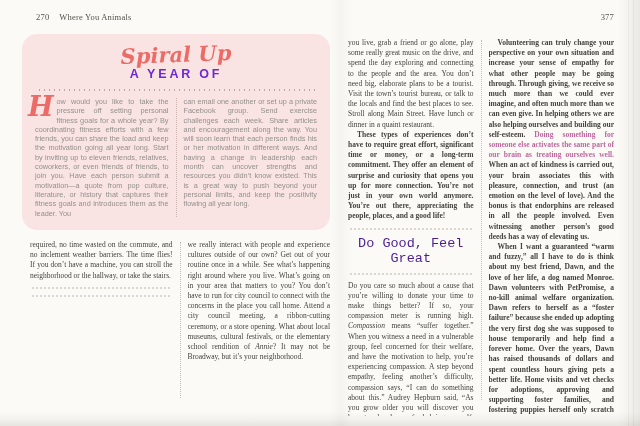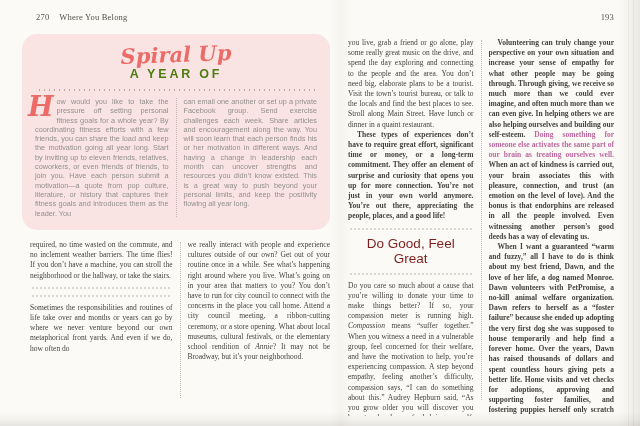--- a/index.html
+++ b/index.html
@@ -22,21 +22,21 @@
   .running-head{position:absolute;top:12px;font-size:8.5px;color:#56534e;letter-spacing:0.2px;display:flex;gap:10px;}
   .rh-left{left:8px;}
   .rh-right{right:2px;}
 
   
   .challenge-box{position:absolute;top:34px;left:-6px;width:308px;height:196px;background:#f9e4e3;
     border-radius:15px;padding:9px 13px 0 13px;box-sizing:border-box;overflow:hidden;}
   .box-script{text-align:center;font-family:"DejaVu Serif", serif;font-style:italic;font-weight:bold;
     font-size:21px;line-height:24px;color:#ec6b67;transform:rotate(-2deg);}
   .box-title{text-align:center;font-family:"Liberation Sans", sans-serif;font-weight:bold;
-    font-size:12.5px;line-height:15px;letter-spacing:2.8px;color:#4d7c0f;}
+    font-size:12.5px;line-height:15px;letter-spacing:2.8px;color:#6d28d9;}
   .box-rule{height:2px;margin:7px 2px 6px 2px;
     background-image:radial-gradient(circle, #b9a8a3 0.7px, transparent 0.9px);background-size:5px 2px;}
   .box-cols{display:flex;margin-top:2px;}
   .box-col{flex:1;font-family:"Liberation Sans", sans-serif;font-size:7.3px;line-height:9.3px;
     color:#93908c;text-align:justify;}
   .box-vrule{width:0;border-left:1px dotted #cbb5b1;margin:1px 7px;}
   .dropcap{float:left;font-family:"DejaVu Serif", serif;font-style:italic;font-weight:bold;
     font-size:27px;line-height:20px;color:#ec6b67;margin:0 3px 0 -7px;}
 
   
@@ -46,62 +46,61 @@
   .col{flex:1;overflow:hidden;}
   .vrule{width:0;border-left:1px dotted #c4bdb4;margin:2px 7px 16px 7px;}
 
   p{margin:0;font-size:7.5px;line-height:10.2px;color:#45433f;text-align:justify;}
   p.ind{text-indent:9px;font-weight:bold;}
   .it{font-style:italic;}
   .hl{color:#bc689e;}
 
   .sec-rule{height:2px;margin:6px 1px;
     background-image:radial-gradient(circle, #b4ada4 0.6px, transparent 0.8px);background-size:4px 2px;}
-  .sec-heading{font-family:Liberation Sans, sans-serif;font-size:13.5px;line-height:15.5px;
-    color:#7f1d1d;text-align:center;margin:2px 8px;}
+  .sec-heading{font-family:Liberation Mono, monospace;font-size:13.5px;line-height:15.5px;
+    color:#4c1d95;text-align:center;margin:2px 8px;}
 </style>
 </head>
 <body>
 
 <div class="photo">
 
   <div class="page page-left">
     <div class="running-head rh-left">
       <span>270</span>
-      <span>Where You Belong</span>
+      <span>Where You Animals</span>
     </div>
 
     <div class="challenge-box">
       <div class="box-script">Spiral Up</div>
       <div class="box-title">A YEAR OF</div>
       <div class="box-rule"></div>
       <div class="box-cols">
         <div class="box-col"><span class="dropcap">H</span><span>ow would you like to take the pressure off setting personal fitness goals for a whole year? By coordinating fitness efforts with a few friends, you can share the load and keep the motivation going all year long. Start by inviting up to eleven friends, relatives, coworkers, or even friends of friends, to join you. Have each person submit a motivation—a quote from pop culture, literature, or history that captures their fitness goals and introduces them as the leader. You</span></div>
         <div class="box-vrule"></div>
         <div class="box-col">can email one another or set up a private Facebook group. Send exercise challenges each week. Share articles and encouragement along the way. You will soon learn that each person finds his or her motivation in different ways. And having a change in leadership each month can uncover strengths and resources you didn’t know existed. This is a great way to push beyond your personal limits, and keep the positivity flowing all year long.</div>
       </div>
     </div>
 
     <div class="cols cols-left-page">
       <div class="col">
         <p>required, no time wasted on the commute, and no inclement weather barriers. The time flies! If you don’t have a machine, you can stroll the neighborhood or the hallway, or take the stairs.</p>
         <div class="sec-rule"></div>
         <div class="sec-rule"></div>
-        <p>Sometimes the responsibilities and routines of life take over and months or years can go by where we never venture beyond our own metaphorical front yards. And even if we do, how often do</p>
       </div>
       <div class="vrule"></div>
       <div class="col">
         <p><span>we really interact with people and experience cultures outside of our own? Get out of your routine once in a while. See what’s happening right around where you live. What’s going on in your area that matters to you? You don’t have to run for city council to connect with the concerns in the place you call home. Attend a city council meeting, a ribbon-cutting ceremony, or a store opening. What about local museums, cultural festivals, or the elementary school rendition of </span><span class="it">Annie</span><span>? It may not be Broadway, but it’s your neighborhood.</span></p>
       </div>
     </div>
   </div>
 
   <div class="page page-right">
     <div class="running-head rh-right">
-      <span>193</span>
+      <span>377</span>
     </div>
 
     <div class="cols cols-right-page">
       <div class="col">
         <p>you live, grab a friend or go alone, play some really great music on the drive, and spend the day exploring and connecting to the people and the area. You don’t need big, elaborate plans to be a tourist. Visit the town’s tourist bureau, or talk to the locals and find the best places to see. Stroll along Main Street. Have lunch or dinner in a quaint restaurant.</p>
         <p class="ind">These types of experiences don’t have to require great effort, significant time or money, or a long-term commitment. They offer an element of surprise and curiosity that opens you up for more connection. You’re not just in your own world anymore. You’re out there, appreciating the people, places, and a good life!</p>
         <div class="sec-rule"></div>
         <div class="sec-heading">Do Good, Feel Great</div>
         <div class="sec-rule"></div>
         <p><span>Do you care so much about a cause that you’re willing to donate your time to make things better? If so, your compassion meter is running high. </span><span class="it">Compassion</span><span> means “suffer together.” When you witness a need in a vulnerable group, feel concerned for their welfare, and have the motivation to help, you’re experiencing compassion. A step beyond empathy, feeling another’s difficulty, compassion says, “I can do something about this.” Audrey Hepburn said, “As you grow older you will discover you have two hands, one for helping yourself, the other for helping others.”</span></p>

